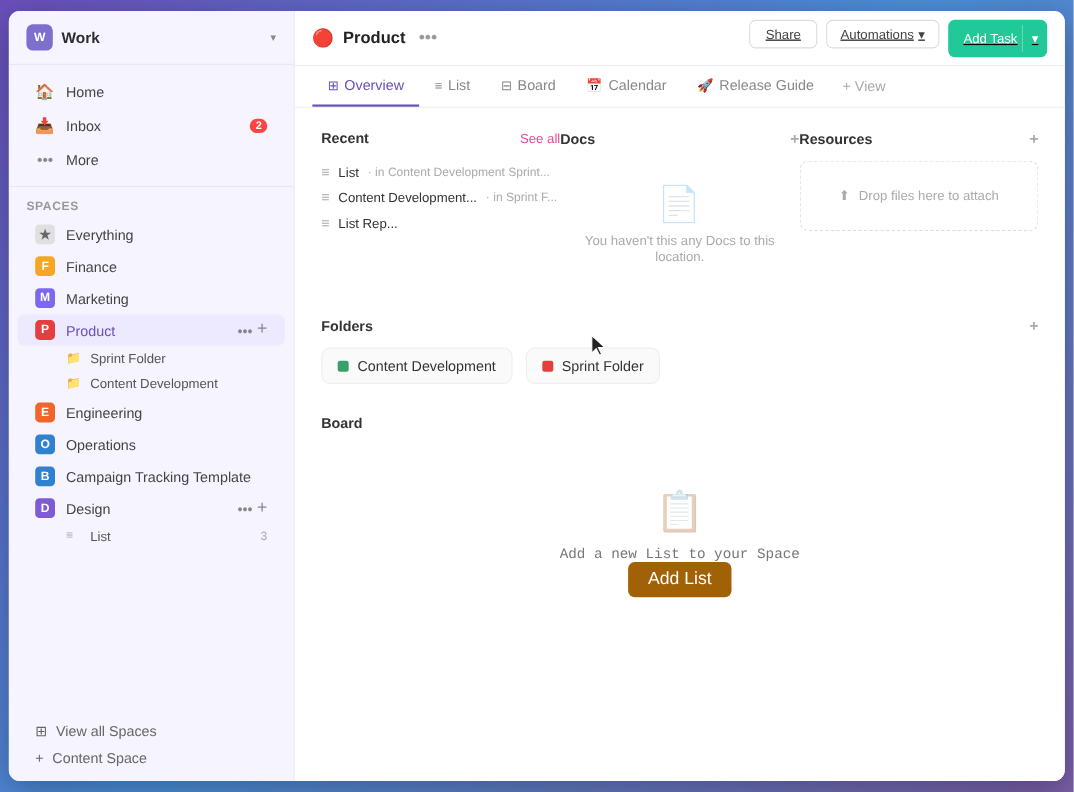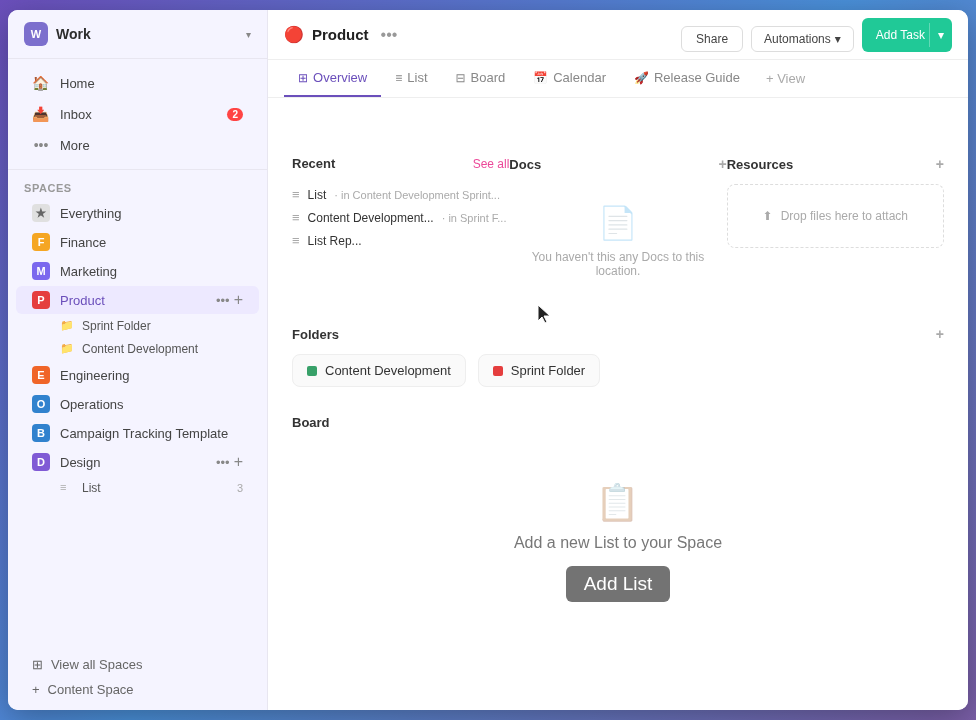--- a/index.html
+++ b/index.html
@@ -205,22 +205,23 @@
     }
     .header-dots {
       color: #999;
       font-size: 16px;
       cursor: pointer;
       margin-left: 4px;
     }
     .header-actions {
       margin-left: auto;
       display: flex;
-      align-items: flex-end;
+      align-items: flex-start;
       gap: 8px;
+      text-decoration: underline;
     }
     .btn-share {
       padding: 5px 14px;
       border: 1px solid #ddd;
       border-radius: 6px;
       background: white;
       font-size: 12px;
       cursor: pointer;
       color: #444;
     }
@@ -287,21 +288,20 @@
     
     .overview-content {
       flex: 1;
       overflow-y: auto;
       padding: 20px 24px;
     }
     .sections-row {
       display: grid;
       grid-template-columns: 1fr 1fr 1fr;
       margin-bottom: 28px;
-      margin-top: 38px;
     }
     .section-title {
       font-size: 13px;
       font-weight: 600;
       color: #333;
       margin-bottom: 12px;
       display: flex;
       align-items: center;
       justify-content: space-between;
     }
@@ -397,31 +397,31 @@
       justify-content: center;
       padding: 40px 0;
       color: #aaa;
     }
     .lists-empty-icon {
       font-size: 36px;
       opacity: 0.35;
       margin-bottom: 10px;
     }
     .lists-empty-text {
-      font-size: 16px;
+      font-size: 13px;
       color: #777;
-      margin-bottom: 14px;
+      font-family: Liberation Mono, monospace;
     }
     .btn-add-list {
-      background: #737373;
+      background: #a16207;
       color: white;
       border: none;
       border-radius: 6px;
       padding: 7px 18px;
-      font-size: 19px;
+      font-size: 16px;
       cursor: pointer;
       font-weight: 500;
     }
     .overview-wrapper {
       position: relative;
     }
   </style>
 </head>
 <body>
 

